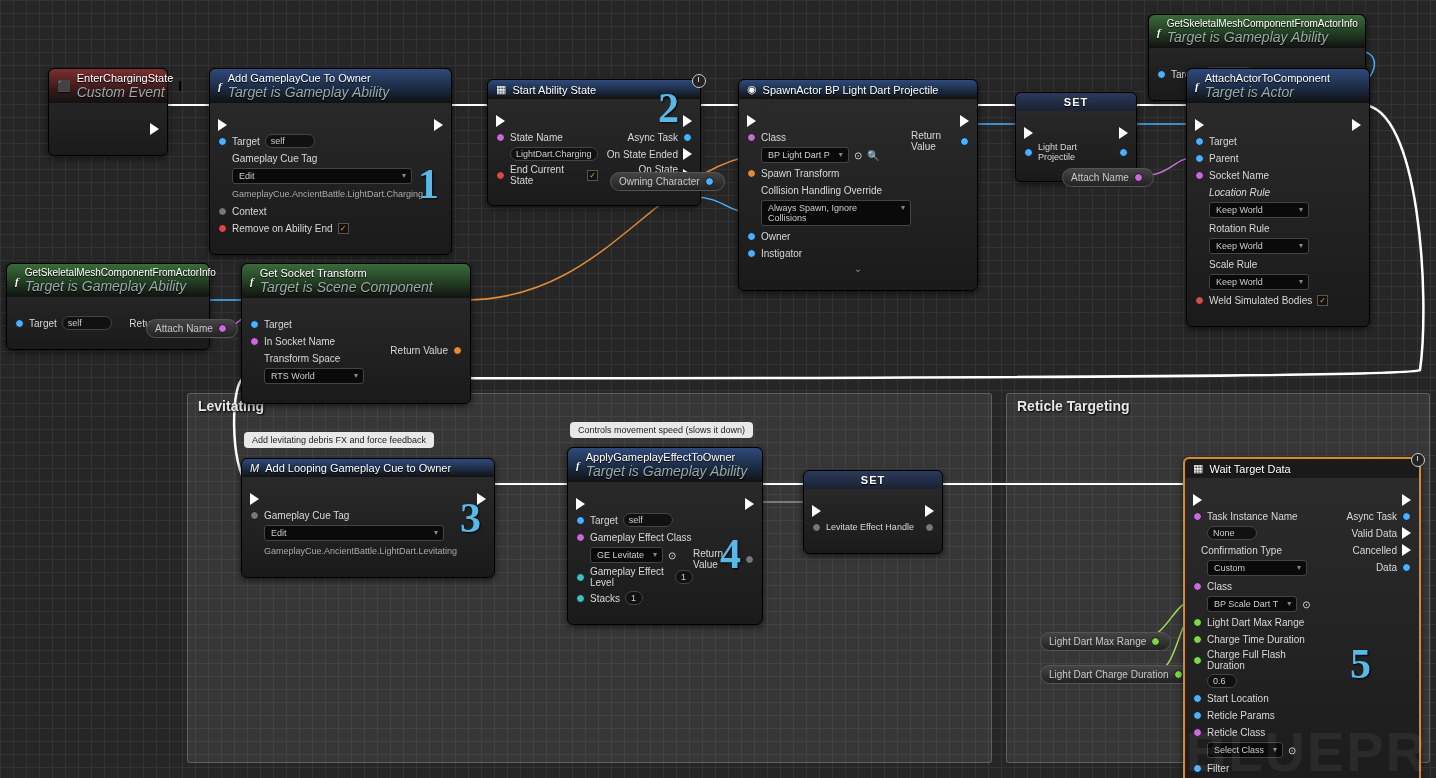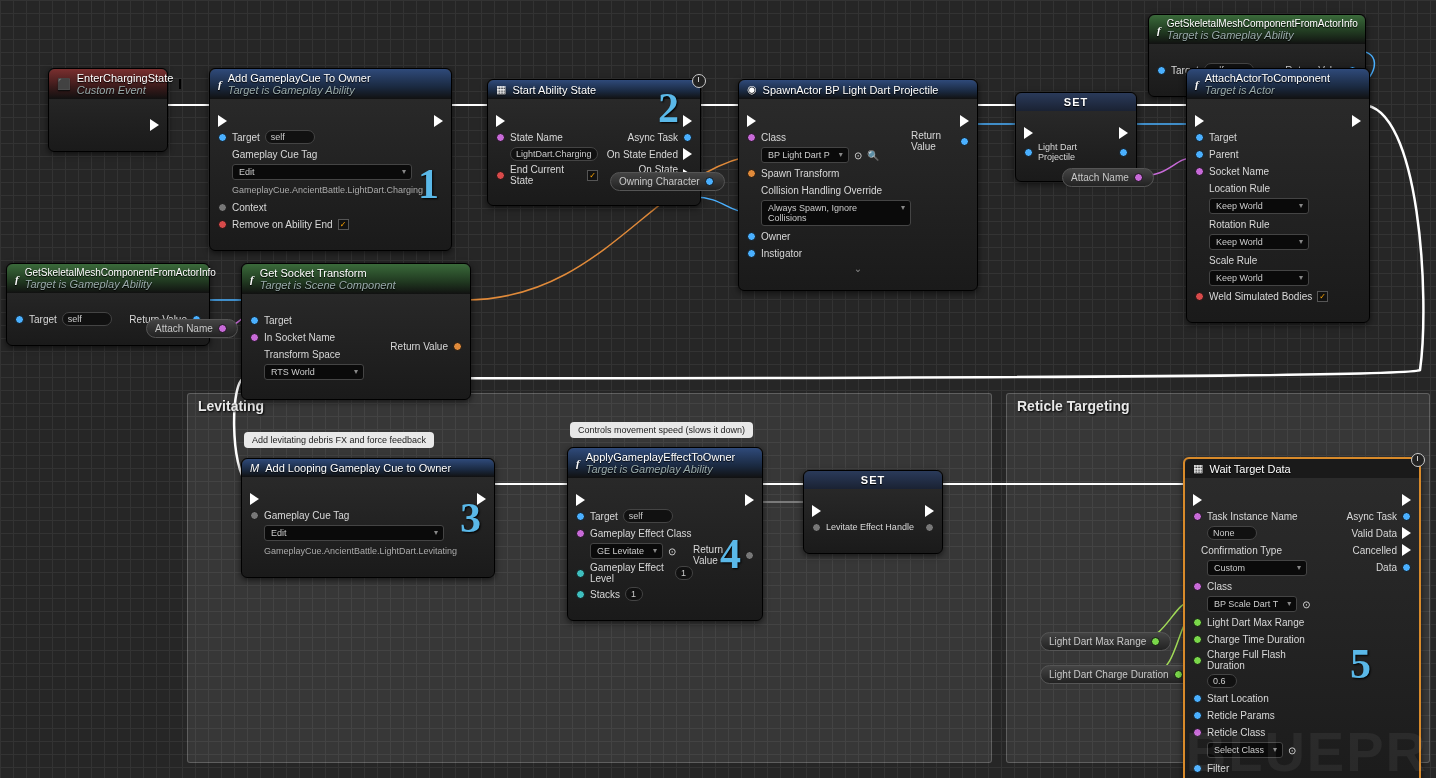--- a/index.html
+++ b/index.html
@@ -36,21 +36,21 @@
     display:flex; align-items:center; gap:6px;
     padding:3px 8px;
     border-radius:6px 6px 0 0;
     font-size:11px;
     color:#fff;
     text-shadow:0 1px 1px #000;
   }
   .hdr-blue   { background: linear-gradient(#2f4a7a,#1a2940 60%,#111); }
   .hdr-green  { background: linear-gradient(#3a6a3a,#203820 60%,#111); }
   .hdr-red    { background: linear-gradient(#7a2f2f,#3a1a1a 60%,#111); }
-  .sub { font-size:11px; font-style:italic; color:#9aa; }
+  .sub { font-size:14px; font-style:italic; color:#9aa; }
   .body { padding:16px 8px; }
   .row { display:flex; align-items:center; gap:5px; margin:3px 0; min-height:14px;}
   .rrow { justify-content:flex-end; }
   .pin { width:9px; height:9px; border-radius:50%; border:1px solid #111; flex:none;}
   .p-exec { width:0;height:0;border-top:6px solid transparent;border-bottom:6px solid transparent;border-left:9px solid #fff; background:none; border-radius:0;}
   .p-blue{background:#4ab0ff;} .p-cyan{background:#3fbfbf;} .p-mag{background:#c86ad8;}
   .p-orange{background:#e08a3a;} .p-red{background:#d84a4a;} .p-green{background:#7ad84a;}
   .p-grey{background:#777;}
   .field { background:#111; border:1px solid #444; border-radius:7px; padding:1px 5px; font-size:9px; color:#ccc; min-width:50px;}
   .drop { background:#0a0a0a;border:1px solid #444;border-radius:3px;padding:2px 18px 2px 6px;font-size:9px;color:#ccc;position:relative;min-width:100px;}
@@ -322,21 +322,21 @@
         </div>
     <div class="row">
           <span class="pin p-blue"></span>
           <span>Parent</span>
         </div>
     <div class="row">
           <span class="pin p-mag"></span>
           <span>Socket Name</span>
         </div>
     <div class="row">
-          <span style="margin-left:14px;">Location Rule</span>
+          <span style="margin-left:14px;font-style:italic;">Location Rule</span>
         </div>
     <div class="row" style="margin-left:14px;">
           <div class="drop">Keep World</div>
         </div>
     <div class="row">
           <span style="margin-left:14px;">Rotation Rule</span>
         </div>
     <div class="row" style="margin-left:14px;">
           <div class="drop">Keep World</div>
         </div>

